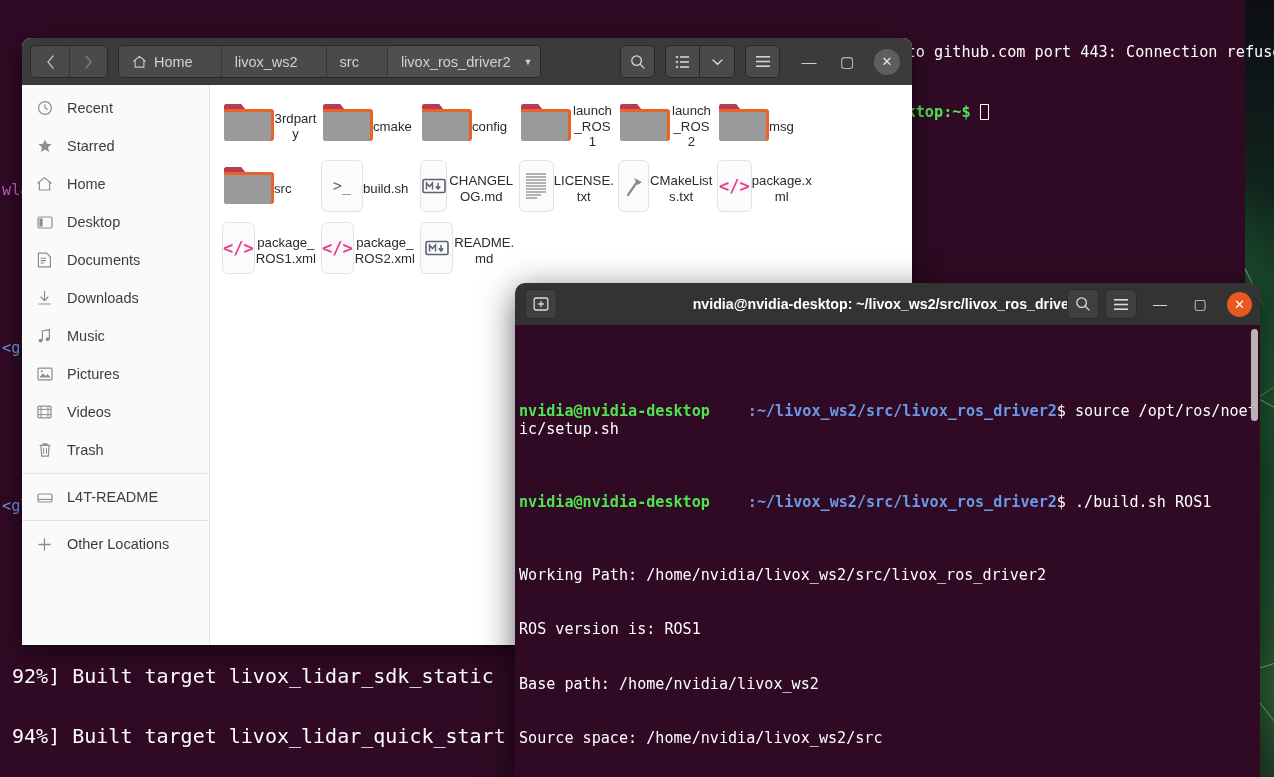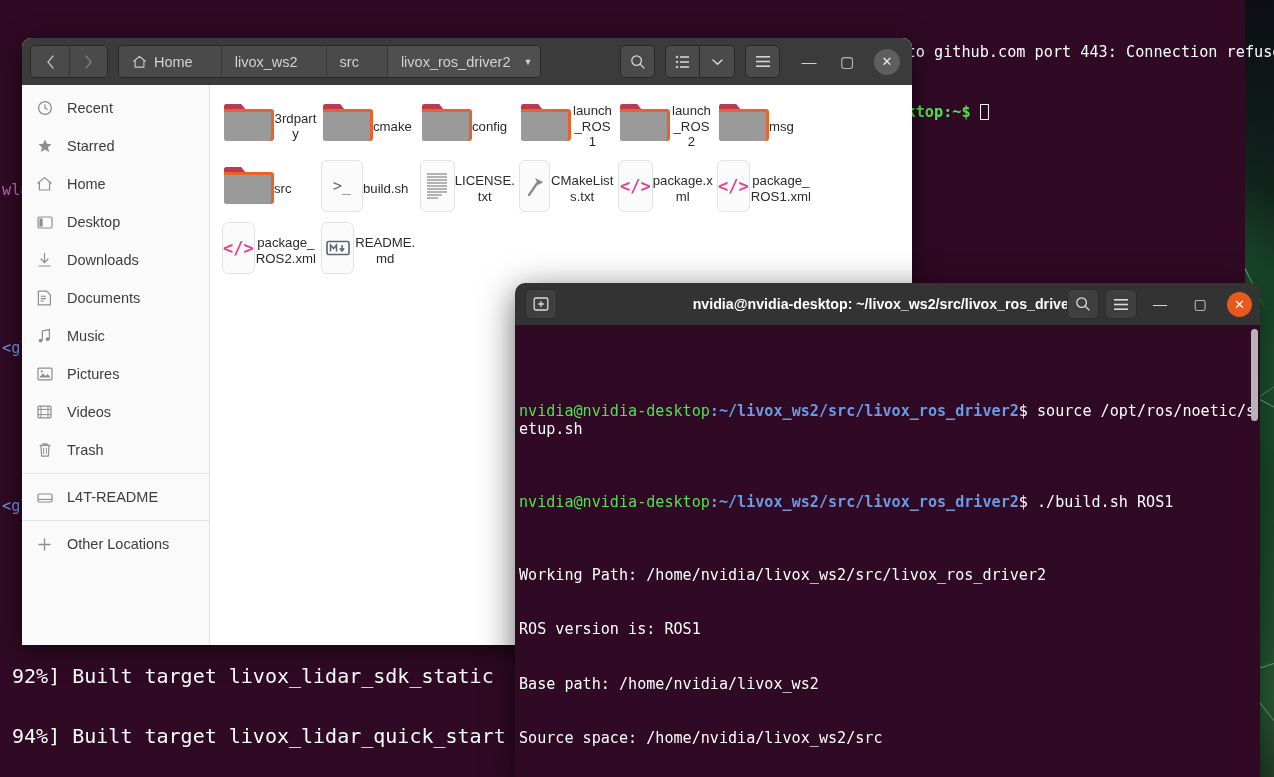--- a/index.html
+++ b/index.html
@@ -251,22 +251,22 @@
     font-family: "DejaVu Sans Mono", monospace;
     font-size: 15.1px;
     line-height: 18.2px;
     color: #ffffff;
     padding: 4px 2px 0 4px;
     white-space: pre-wrap;
     word-break: break-all;
     position: relative;
     overflow: hidden;
   }
-  #term-body .grn { color: #4ee44e; font-weight: normal; }
-  #term-body .blu { color: #6a9ae6; font-weight: bold; }
+  #term-body .grn { color: #4ee44e; font-weight: bold; }
+  #term-body .blu { color: #6a9ae6; font-weight: bold; margin-left: 38px; }
   #term-scroll {
     position: absolute;
     right: 2px; top: 4px;
     width: 7px; height: 92px;
     background: #b9b3b7;
     border-radius: 4px;
   }
   .tline { display: block; }
 </style>
 </head>
@@ -441,34 +441,34 @@
                 <rect x="1" y="2" width="14" height="11" rx="1.4" stroke="#8d8d8d" stroke-width="1.2" fill="none"></rect>
                 <rect x="2.4" y="3.4" width="3.2" height="8.2" fill="#8d8d8d"></rect>
               </svg>
             </span>
           <span>Desktop</span>
         </div>
 
         <div class="side-item">
           <span class="sico">
               <svg width="15" height="16" viewBox="0 0 15 16">
-                <path d="M7.5 1.4 V10.2 M4 7 L7.5 10.6 L11 7 M2 14 H13" stroke="#8d8d8d" stroke-width="1.2" fill="none" stroke-linecap="round"></path>
-              </svg>
-            </span>
-          <span>Downloads</span>
-        </div>
-
-        <div class="side-item">
-          <span class="sico">
-              <svg width="15" height="16" viewBox="0 0 15 16">
                 <path d="M1.4 1.2 H9.6 L13.4 5 V14.8 H1.4 Z" stroke="#8d8d8d" stroke-width="1.2" fill="none"></path>
                 <path d="M3.6 6.2 H9 M3.6 8.6 H9 M3.6 11 H7" stroke="#8d8d8d" stroke-width="1.1"></path>
               </svg>
             </span>
           <span>Documents</span>
+        </div>
+
+        <div class="side-item">
+          <span class="sico">
+              <svg width="15" height="16" viewBox="0 0 15 16">
+                <path d="M7.5 1.4 V10.2 M4 7 L7.5 10.6 L11 7 M2 14 H13" stroke="#8d8d8d" stroke-width="1.2" fill="none" stroke-linecap="round"></path>
+              </svg>
+            </span>
+          <span>Downloads</span>
         </div>
 
         <div class="side-item">
           <span class="sico">
               <svg width="15" height="16" viewBox="0 0 15 16">
                 <path d="M5.4 12.4 V3 L12.4 1.6 V11" stroke="#8d8d8d" stroke-width="1.2" fill="none"></path>
                 <circle cx="3.6" cy="12.6" r="1.9" fill="#8d8d8d"></circle>
                 <circle cx="10.6" cy="11.2" r="1.9" fill="#8d8d8d"></circle>
               </svg>
             </span>
@@ -585,20 +585,30 @@
                 <path d="M2 8 a3 3 0 0 1 3-3 h14 l4 5 h26 a3 3 0 0 1 3 3 v26 a3 3 0 0 1 -3 3 h-44 a3 3 0 0 1 -3 -3 z" fill="#e8622a"></path>
                 <path d="M2 8 a3 3 0 0 1 3-3 h14 l4 5 h-21 z" fill="#b93a54"></path>
                 <path d="M2 13 h47 v26 a3 3 0 0 1 -3 3 h-41 a3 3 0 0 1 -3 -3 z" fill="#9a9a9a"></path>
               </svg></span>
           <span class="fname">src</span>
         </div>
 
         <div class="fitem">
           <span class="file-ico sh">&gt;_</span>
           <span class="fname">build.sh</span>
+        </div>
+        <div class="fitem">
+          <span class="file-ico">
+              <svg width="24" height="16" viewBox="0 0 24 16">
+                <rect x="1" y="1.5" width="22" height="13" rx="1.5" stroke="#5c6370" stroke-width="1.6" fill="none"></rect>
+                <path d="M4.5 11.5 V5 L7.5 8.6 L10.5 5 V11.5" stroke="#5c6370" stroke-width="1.5" fill="none"></path>
+                <path d="M16 5 V10.2 M13.8 8.3 L16 11 L18.2 8.3" stroke="#5c6370" stroke-width="1.5" fill="none"></path>
+              </svg>
+            </span>
+          <span class="fname">CHANGELOG.md</span>
         </div>
         <div class="fitem">
           <span class="file-ico">
               <svg width="24" height="30" viewBox="0 0 24 30">
                 <g stroke="#9b9b9b" stroke-width="1.3">
             <line x1="2" y1="3" x2="22" y2="3"></line>
                   <line x1="2" y1="6" x2="22" y2="6"></line>
                   <line x1="2" y1="9" x2="22" y2="9"></line>
             <line x1="2" y1="12" x2="22" y2="12"></line>
                   <line x1="2" y1="15" x2="22" y2="15"></line>

